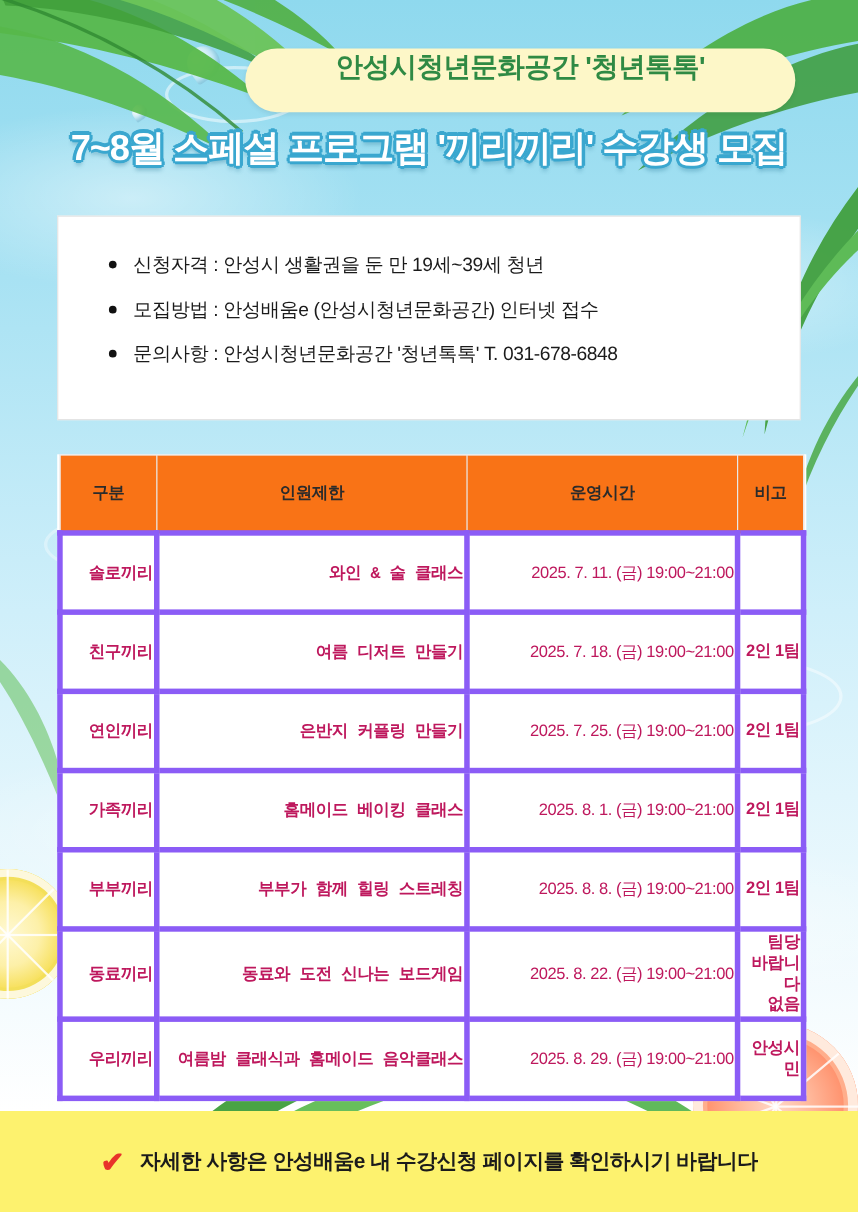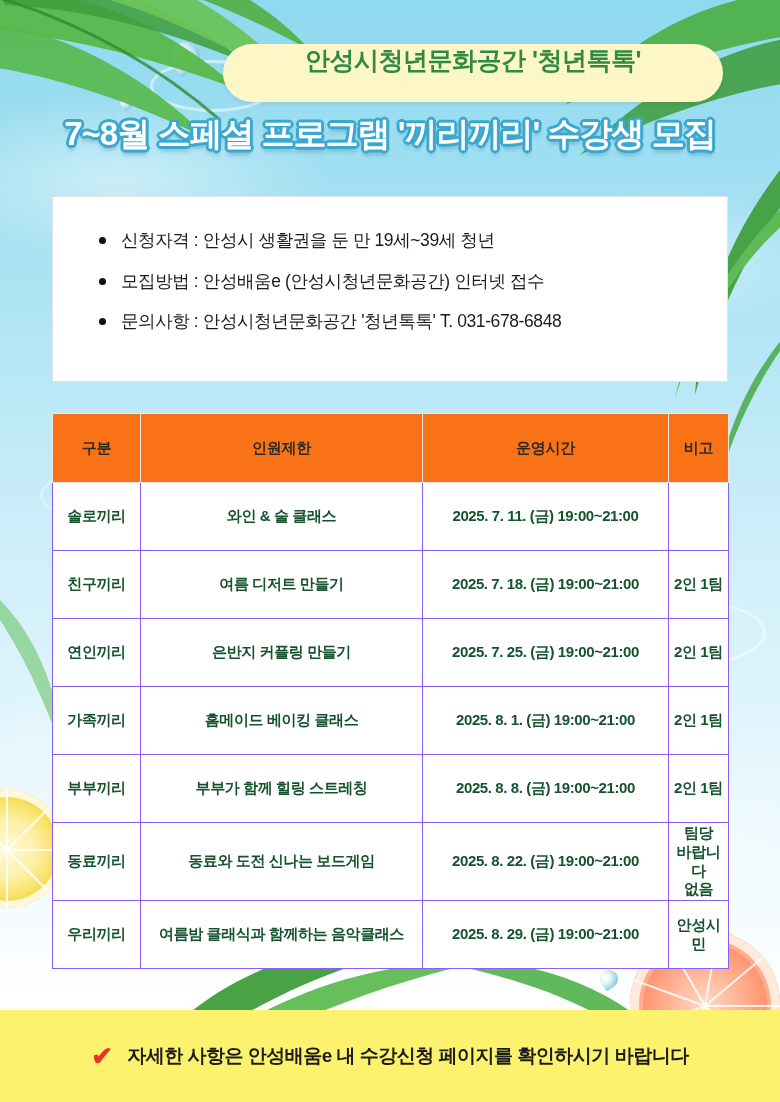--- a/index.html
+++ b/index.html
@@ -178,30 +178,30 @@
   table.schedule th {
     background: #f97316;
     color: #2b2b2b;
     font-size: 15px;
     font-weight: bold;
     height: 66px;
     border: 1px solid #e8e8e8;
     letter-spacing: -0.3px;
   }
   table.schedule td {
-    border: 1px solid #8b5cf6;
+    border: 5px solid #8b5cf6;
     height: 65px;
     font-size: 15px;
-    color: #14532d;
-    text-align: center;
+    color: #be185d;
+    text-align: right;
     letter-spacing: -0.4px;
   }
   td.c-group { font-weight: bold; font-size: 15.5px; }
-  td.c-prog  { font-weight: bold; font-size: 15.5px; }
-  td.c-time  { font-weight: bold; font-size: 15px; }
+  td.c-prog  { font-weight: bold; font-size: 15.5px; font-family: Liberation Mono, monospace; }
+  td.c-time  { font-weight: normal; font-size: 15px; }
   td.c-note  { font-weight: bold; font-size: 14px; line-height: 1.25; }
   col.w-group { width: 88px; }
   col.w-prog  { width: 282px; }
   col.w-time  { width: 246px; }
   col.w-note  { width: 60px; }
 
   
   .footer {
     position: absolute;
     left: 0; bottom: 0;
@@ -413,21 +413,21 @@
         <tr>
           <td class="c-group">동료끼리</td>
           <td class="c-prog">동료와 도전 신나는 보드게임</td>
           <td class="c-time">2025. 8. 22. (금) 19:00~21:00</td>
           <td class="c-note" style="white-space: pre-line;">팀당
 바랍니다
 없음</td>
         </tr>
         <tr>
           <td class="c-group">우리끼리</td>
-          <td class="c-prog">여름밤 클래식과 함께하는 음악클래스</td>
+          <td class="c-prog">여름밤 클래식과 홈메이드 음악클래스</td>
           <td class="c-time">2025. 8. 29. (금) 19:00~21:00</td>
           <td class="c-note">안성시민</td>
         </tr>
       </tbody>
     </table>
   </div>
 
   <div class="footer">
     <div class="footer-inner">
       <span class="check-icon">✔</span>

